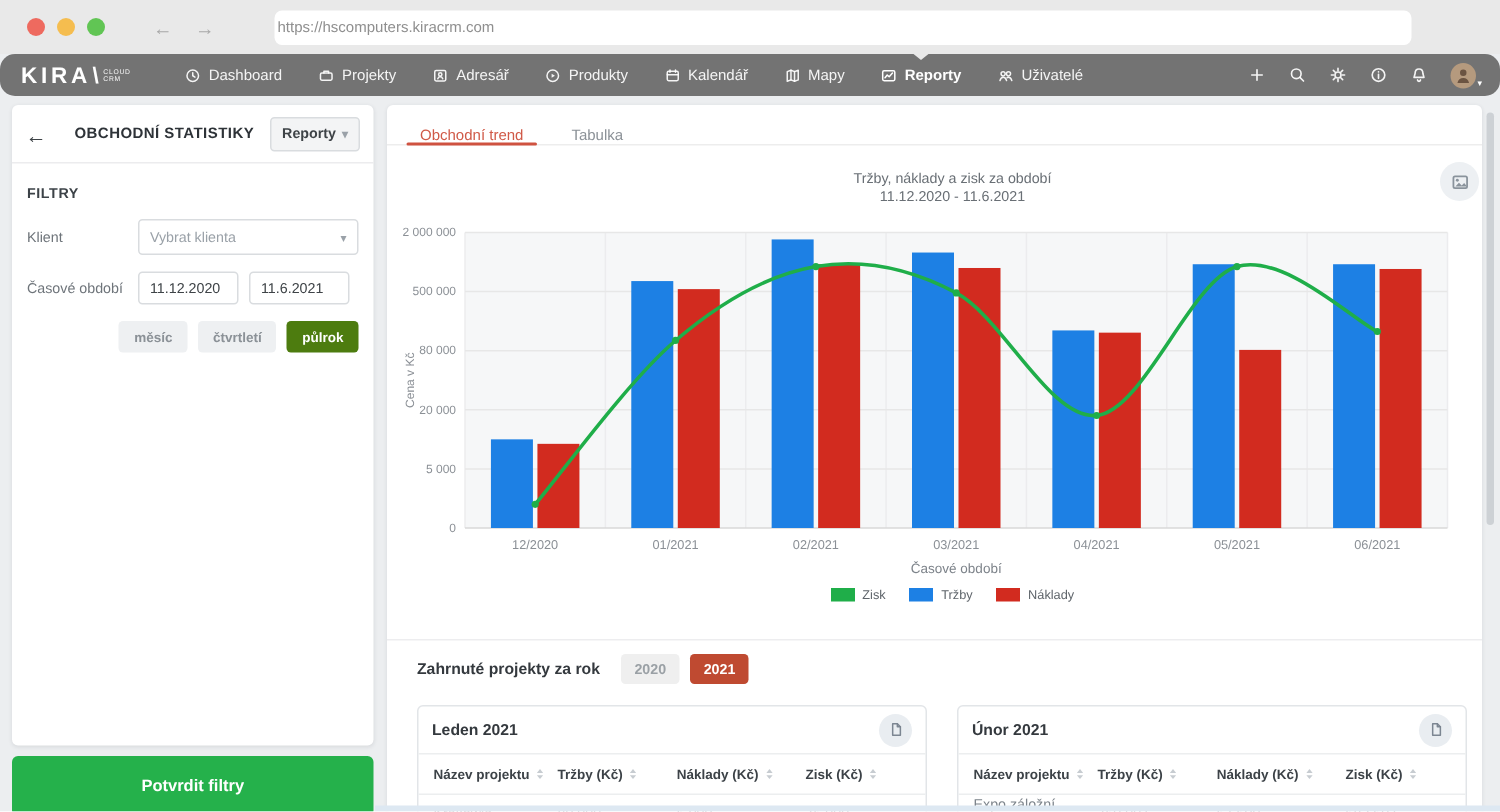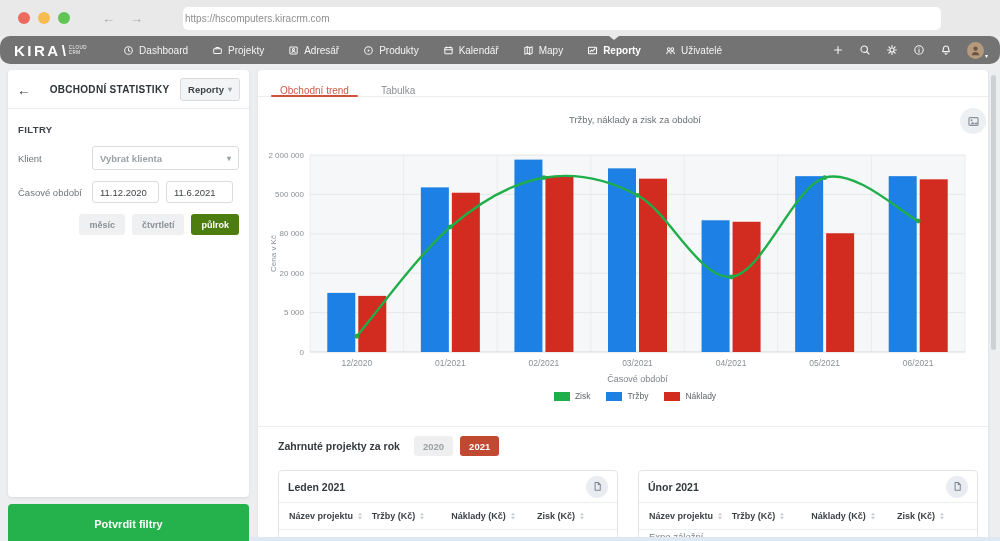--- a/index.html
+++ b/index.html
@@ -56,21 +56,21 @@
   .reports-btn{background:#f3f4f5;border:1px solid #d9dcdf;border-radius:3px;
     font-size:9.5px;font-weight:bold;color:#3e4347;padding:5px 7px;cursor:pointer;
     display:flex;align-items:center;gap:4px;font-family:inherit;}
   .side-divider{height:1px;background:#ececee;}
   .filters-label{font-size:9.5px;font-weight:bold;color:#3c4247;margin:15px 0 2px 10px;
     letter-spacing:.4px;}
   .filter-row{display:flex;align-items:center;margin:11px 10px 0;}
   .filter-label{width:74px;font-size:9.5px;color:#6e747a;flex:none;}
   .select{flex:1;height:24px;border:1px solid #d9dcdf;border-radius:3px;display:flex;
     align-items:center;justify-content:space-between;padding:0 7px;font-size:9.5px;
-    color:#9aa1a8;cursor:pointer;background:#fff;font-weight:bold;}
+    color:#9aa1a8;cursor:pointer;background:#fff;}
   .chev{color:#9aa1a8;font-size:8px;}
   .date-input{width:67px;height:22px;border:1px solid #d9dcdf;border-radius:3px;
     font-size:9.5px;color:#3e4347;padding:0 7px;font-family:inherit;outline:none;}
   .date-input + .date-input{margin-left:7px;}
   .period-row{display:flex;justify-content:flex-end;gap:7px;margin:11px 10px 0;}
   .pbtn{height:21px;padding:0 10px;border-radius:3px;background:#eef0f2;color:#8b9197;
     font-size:9px;border:none;font-weight:bold;cursor:pointer;font-family:inherit;}
   .pbtn.active{background:#4d7c0f;color:#fff;}
   .confirm-btn{position:absolute;left:8px;top:440px;width:241px;height:40px;
     background:#25b14b;color:#fff;font-weight:bold;font-size:11px;border:none;
@@ -317,20 +317,21 @@
           <span style="display: flex;">
             <svg viewBox="0 0 12 12" fill="none" stroke="currentColor" stroke-width="1.1" stroke-linecap="round" stroke-linejoin="round">
               <rect x="1.8" y="2.4" width="8.4" height="7.2" rx="1"></rect>
               <circle cx="4.2" cy="4.8" r=".9" fill="currentColor" stroke="none"></circle>
               <path d="M3 8.6l2.2-2.3 1.7 1.7 1.5-1.6 1.8 2.2z" fill="currentColor" stroke="none"></path>
             </svg>
           </span>
         </button>
       <div class="chart-title">
         <div>Tržby, náklady a zisk za období</div>
+        <div>11.12.2020 - 11.6.2021</div>
       </div>
       <svg id="chart-svg" width="730" height="240">
           <rect x="52" y="7" width="655" height="197" fill="#f6f7f8"></rect>
           <line x1="52" y1="7" x2="52" y2="204" stroke="#ececee" stroke-width="1"></line>
           <line x1="145.57142857142856" y1="7" x2="145.57142857142856" y2="204" stroke="#ececee" stroke-width="1"></line>
           <line x1="239.14285714285714" y1="7" x2="239.14285714285714" y2="204" stroke="#ececee" stroke-width="1"></line>
           <line x1="332.7142857142857" y1="7" x2="332.7142857142857" y2="204" stroke="#ececee" stroke-width="1"></line>
           <line x1="426.2857142857143" y1="7" x2="426.2857142857143" y2="204" stroke="#ececee" stroke-width="1"></line>
           <line x1="519.8571428571429" y1="7" x2="519.8571428571429" y2="204" stroke="#ececee" stroke-width="1"></line>
           <line x1="613.4285714285714" y1="7" x2="613.4285714285714" y2="204" stroke="#ececee" stroke-width="1"></line>

